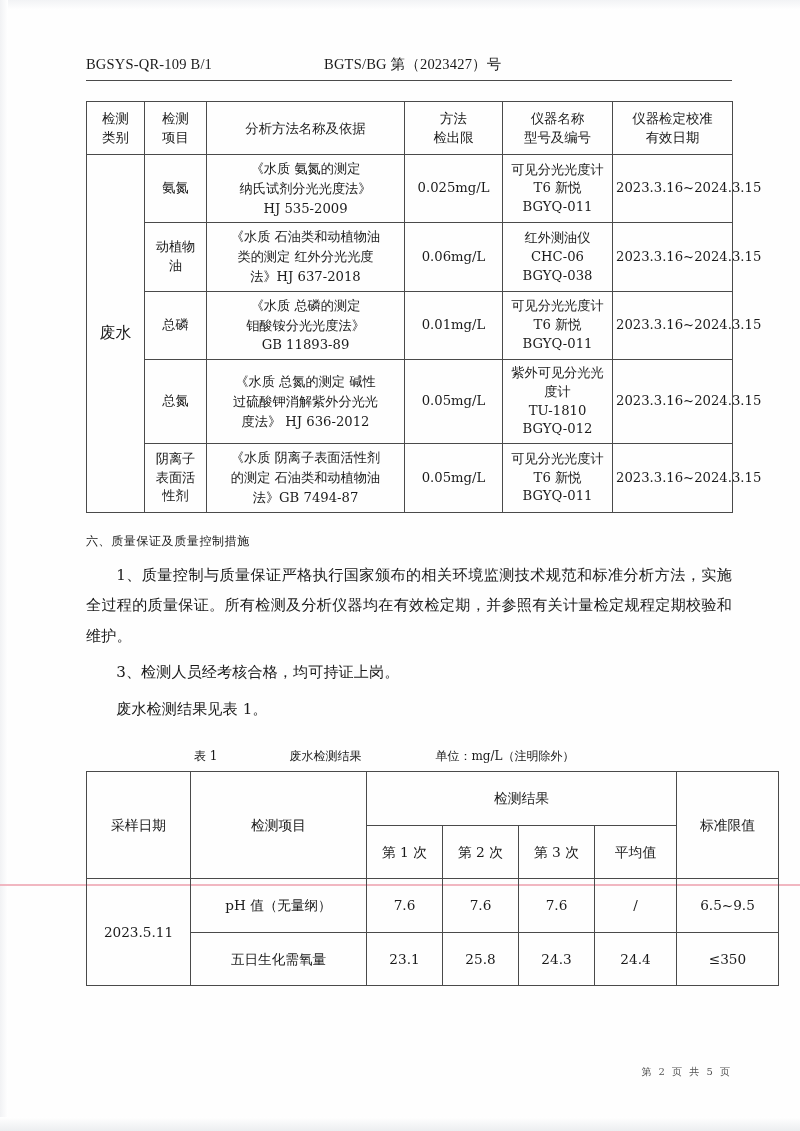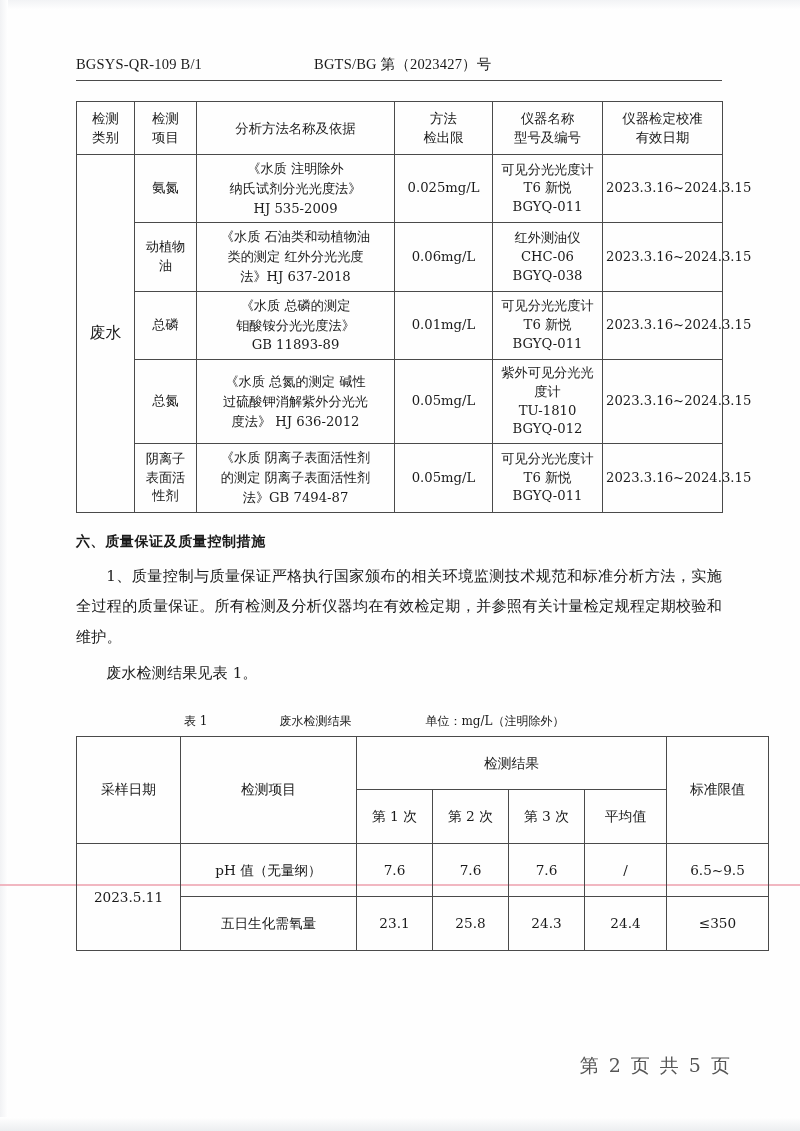--- a/index.html
+++ b/index.html
@@ -39,21 +39,21 @@
   .scan-edge-left {
     position: absolute;
     top: 0; bottom: 0; left: 0;
     width: 8px;
     background: linear-gradient(to right, #f1f2f4 0%, #ffffff 100%);
     pointer-events: none;
   }
 
   .content {
     position: absolute;
-    left: 76px;
+    left: 86px;
     top: 55px;
     width: 646px;
   }
 
   
   .doc-header {
     display: flex;
     align-items: baseline;
     font-family: "Liberation Serif", "DejaVu Serif", serif;
     font-size: 14.5px;
@@ -98,22 +98,22 @@
   .method-text {
     line-height: 1.5;
     padding-left: 4px;
     padding-right: 4px;
   }
   .cat-cell { font-size: 16px; }
 
   
   h2.section {
     font-family: "DejaVu Sans", "Liberation Sans", sans-serif;
-    font-size: 14px;
-    font-weight: bold;
+    font-size: 12px;
+    font-weight: normal;
     margin: 20px 0 10px 0;
     letter-spacing: 0.6px;
   }
   p.body {
     font-size: 15.1px;
     line-height: 2.02;
     margin: 0 0 6px 0;
     text-align: justify;
     text-justify: inter-ideograph;
     text-indent: 2em;
@@ -145,21 +145,21 @@
     line-height: 1.5;
   }
   table.results td { padding: 16px 3px; }
   table.results .th-cell { font-size: 13.8px; }
 
   
   .page-footer {
     position: absolute;
     right: 68px;
     bottom: 52px;
-    font-size: 19px;
+    font-size: 10px;
     color: #555;
     letter-spacing: 2px;
     white-space: nowrap;
   }
 </style>
 </head>
 <body>
 
 <div class="page">
 
@@ -209,21 +209,21 @@
             <span>有效日期</span>
           </td>
         </tr>
       </thead>
       <tbody>
 
         <tr>
           <td class="cat-cell" rowspan="5">废水</td>
           <td>氨氮</td>
           <td class="method-text cell-lines">
-            <span>《水质  注明除外</span>
+            <span>《水质  氨氮的测定</span>
             <span>纳氏试剂分光光度法》</span>
             <span>HJ 535-2009</span>
           </td>
           <td>0.025mg/L</td>
           <td class="cell-lines">
             <span>可见分光光度计</span>
             <span>T6 新悦</span>
             <span>BGYQ-011</span>
           </td>
           <td>2023.3.16~2024.3.15</td>
@@ -282,36 +282,37 @@
         </tr>
 
         <tr>
           <td class="cell-lines">
             <span>阴离子</span>
             <span>表面活</span>
             <span>性剂</span>
           </td>
           <td class="method-text cell-lines">
             <span>《水质  阴离子表面活性剂</span>
-            <span>的测定  阴离子表面活性剂</span>
+            <span>的测定  石油类和动植物油</span>
             <span>法》GB 7494-87</span>
           </td>
           <td>0.05mg/L</td>
           <td class="cell-lines">
             <span>可见分光光度计</span>
             <span>T6 新悦</span>
             <span>BGYQ-011</span>
           </td>
           <td>2023.3.16~2024.3.15</td>
         </tr>
       </tbody>
     </table>
 
     <h2 class="section">六、质量保证及质量控制措施</h2>
     <p class="body">1、质量控制与质量保证严格执行国家颁布的相关环境监测技术规范和标准分析方法，实施全过程的质量保证。所有检测及分析仪器均在有效检定期，并参照有关计量检定规程定期校验和维护。</p>
+    <p class="body">3、检测人员经考核合格，均可持证上岗。</p>
 
     <p class="body">废水检测结果见表 1。</p>
 
     <div style="height:18px"></div>
     <div class="table-caption">
       <span class="cap-no">表 1</span>
       <span class="cap-title">废水检测结果</span>
       <span class="cap-unit">单位：mg/L（注明除外）</span>
     </div>
 

